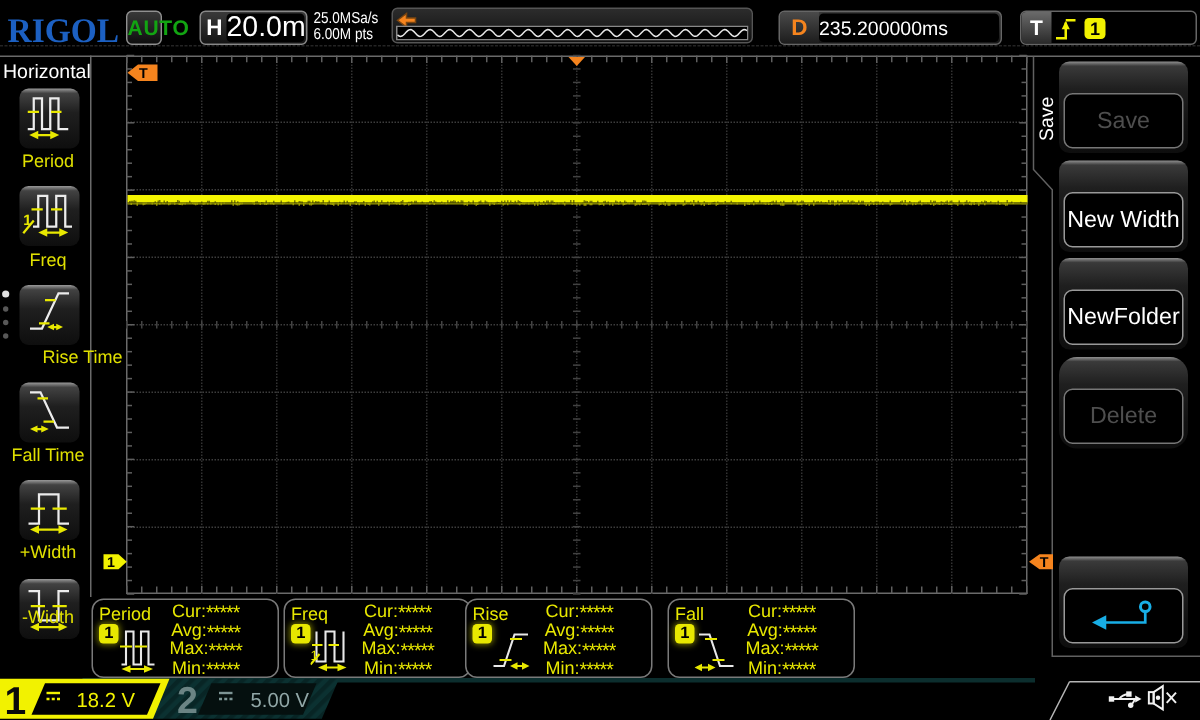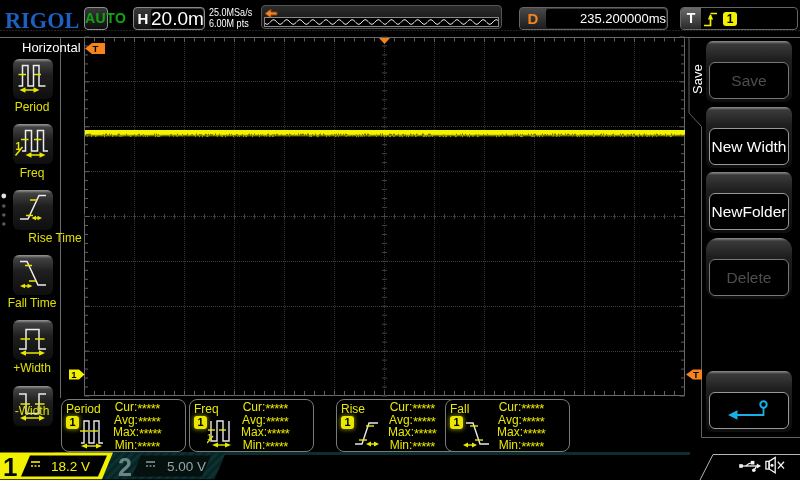--- a/index.html
+++ b/index.html
@@ -930,37 +930,37 @@
   <svg width="235" height="10" style="position:absolute;left:2px;bottom:1px">
     <rect x="0.5" y="0.5" width="234" height="9" fill="#000" stroke="#888"></rect>
     <path id="zz" d="M1,6.30 L2,7.03 L3,7.30 L4,7.05 L5,6.34 L6,5.33 L7,4.24 L8,3.32 L9,2.79 L10,2.75 L11,3.22 L12,4.09 L13,5.17 L14,6.21 L15,6.97 L16,7.30 L17,7.10 L18,6.43 L19,5.44 L20,4.35 L21,3.40 L22,2.82 L23,2.73 L24,3.15 L25,3.99 L26,5.06 L27,6.11 L28,6.91 L29,7.29 L30,7.14 L31,6.51 L32,5.55 L33,4.45 L34,3.48 L35,2.86 L36,2.71 L37,3.09 L38,3.89 L39,4.95 L40,6.01 L41,6.85 L42,7.27 L43,7.18 L44,6.60 L45,5.65 L46,4.56 L47,3.57 L48,2.90 L49,2.70 L50,3.03 L51,3.80 L52,4.84 L53,5.91 L54,6.78 L55,7.25 L56,7.21 L57,6.67 L58,5.76 L59,4.67 L60,3.66 L61,2.95 L62,2.70 L63,2.97 L64,3.70 L65,4.73 L66,5.81 L67,6.71 L68,7.23 L69,7.24 L70,6.75 L71,5.86 L72,4.78 L73,3.75 L74,3.00 L75,2.70 L76,2.92 L77,3.61 L78,4.62 L79,5.71 L80,6.64 L81,7.20 L82,7.26 L83,6.82 L84,5.96 L85,4.89 L86,3.84 L87,3.06 L88,2.71 L89,2.88 L90,3.53 L91,4.51 L92,5.60 L93,6.56 L94,7.16 L95,7.28 L96,6.88 L97,6.06 L98,5.00 L99,3.94 L100,3.12 L101,2.72 L102,2.84 L103,3.44 L104,4.40 L105,5.49 L106,6.47 L107,7.12 L108,7.29 L109,6.94 L110,6.16 L111,5.11 L112,4.04 L113,3.18 L114,2.74 L115,2.80 L116,3.36 L117,4.30 L118,5.39 L119,6.39 L120,7.08 L121,7.30 L122,7.00 L123,6.25 L124,5.22 L125,4.14 L126,3.25 L127,2.76 L128,2.77 L129,3.29 L130,4.19 L131,5.28 L132,6.30 L133,7.03 L134,7.30 L135,7.05 L136,6.34 L137,5.33 L138,4.24 L139,3.32 L140,2.79 L141,2.75 L142,3.22 L143,4.09 L144,5.17 L145,6.21 L146,6.97 L147,7.30 L148,7.10 L149,6.43 L150,5.44 L151,4.35 L152,3.40 L153,2.82 L154,2.73 L155,3.15 L156,3.99 L157,5.06 L158,6.11 L159,6.91 L160,7.29 L161,7.14 L162,6.51 L163,5.55 L164,4.45 L165,3.48 L166,2.86 L167,2.71 L168,3.09 L169,3.89 L170,4.95 L171,6.01 L172,6.85 L173,7.27 L174,7.18 L175,6.60 L176,5.65 L177,4.56 L178,3.57 L179,2.90 L180,2.70 L181,3.03 L182,3.80 L183,4.84 L184,5.91 L185,6.78 L186,7.25 L187,7.21 L188,6.67 L189,5.76 L190,4.67 L191,3.66 L192,2.95 L193,2.70 L194,2.97 L195,3.70 L196,4.73 L197,5.81 L198,6.71 L199,7.23 L200,7.24 L201,6.75 L202,5.86 L203,4.78 L204,3.75 L205,3.00 L206,2.70 L207,2.92 L208,3.61 L209,4.62 L210,5.71 L211,6.64 L212,7.20 L213,7.26 L214,6.82 L215,5.96 L216,4.89 L217,3.84 L218,3.06 L219,2.71 L220,2.88 L221,3.53 L222,4.51 L223,5.60 L224,6.56 L225,7.16 L226,7.28 L227,6.88 L228,6.06 L229,5.00 L230,3.94 L231,3.12 L232,2.72 L233,2.84 L234,3.44" stroke="#e8e8e8" stroke-width="1" fill="none"></path>
   </svg>
 </div>
 
 <div class="tbox" style="left:519px;width:149px;overflow:hidden;border-color:#666;">
   <div style="position:absolute;left:0;top:0;bottom:0;width:26px;background:linear-gradient(#4a4a4a,#1c1c1c);
        color:#f5841e;font-weight:bold;font-size:15px;text-align:center;line-height:21px;">D</div>
   <div style="position:absolute;left:26px;right:1px;top:1px;bottom:1px;background:#000;border-radius:3px;color:#fff;
-       font-size:13px;text-align:right;line-height:19px;">235.200000ms</div>
+       font-size:13px;text-align:left;line-height:19px;">235.200000ms</div>
 </div>
 
 <div class="tbox" style="left:680px;width:118px;overflow:hidden;border-color:#666;background:#000;">
   <div style="position:absolute;left:0;top:0;bottom:0;width:20px;background:linear-gradient(#6a6a6a,#2a2a2a);
        color:#fff;font-weight:bold;font-size:14px;text-align:center;line-height:21px;">T</div>
   <svg width="18" height="17" style="position:absolute;left:22px;top:3px">
     <path d="M1,14.5 L7.5,14.5 L7.5,4 M7.5,2.5 L14,2.5" stroke="#f2f200" stroke-width="1.7" fill="none"></path>
     <polygon points="7.5,3 4.8,8.5 10.2,8.5" fill="#f2f200"></polygon>
   </svg>
   <div style="position:absolute;left:42px;top:4px;width:14px;height:14px;background:#f2f200;border-radius:3px;
        color:#000;font-weight:bold;font-size:12px;text-align:center;line-height:14px;">1</div>
   <div style="position:absolute;left:62px;top:16px;bottom:0;width:52px;color:#f2f200;
        font-size:13px;text-align:center;line-height:21px;">0.00V</div>
 </div>
 
-<div class="abs" style="left:2px;top:40px;width:58px;font-size:13px;color:#fff;margin-left:20px;">Horizontal</div>
+<div class="abs" style="left:2px;top:40px;width:58px;font-size:13px;color:#fff;">Horizontal</div>
 <div class="lbtn" style="top:59px;" id="b-period"><svg width="40" height="40">
       <path d="M5.5,27 L9.5,27 L9.5,6.5 L15,6.5 L15,27 L20.5,27 L20.5,6.5 L26,6.5 L26,27 L32.5,27" stroke="#ececec" stroke-width="1.5" fill="none"></path>
       <line x1="5.5" y1="15.5" x2="13" y2="15.5" stroke="#e8e800" stroke-width="1.5" fill="none"></line>
       <line x1="21" y1="15.5" x2="28" y2="15.5" stroke="#e8e800" stroke-width="1.5" fill="none"></line>
       <line x1="11" y1="31" x2="22" y2="31" stroke="#e8e800" stroke-width="1.5" fill="none"></line>
       <polygon points="6.5,31 12.5,28.2 12.5,33.8" fill="#e8e800"></polygon>
       <polygon points="26.5,31 20.5,28.2 20.5,33.8" fill="#e8e800"></polygon>
     </svg></div>
 <div class="llab" style="top:100px;">Period</div>
 <div class="lbtn" style="top:124px;" id="b-freq"><svg width="40" height="40">
@@ -1062,21 +1062,21 @@
       <line x1="1" y1="13" x2="8" y2="13" stroke="#e8e800" stroke-width="1.4" fill="none"></line>
       <line x1="12" y1="13" x2="19" y2="13" stroke="#e8e800" stroke-width="1.4" fill="none"></line>
       <text x="0" y="23" font-size="9" fill="#e8e800" font-family="Liberation Sans">1</text>
       <line x1="0" y1="26" x2="6" y2="19" stroke="#e8e800" stroke-width="1.4" fill="none"></line>
       <line x1="9" y1="28" x2="20" y2="28" stroke="#e8e800" stroke-width="1.4" fill="none"></line>
       <polygon points="5,28 11,25.5 11,30.5" fill="#e8e800"></polygon>
       <polygon points="24,28 18,25.5 18,30.5" fill="#e8e800"></polygon>
     </svg>
     <div class="stats">Cur:<i>*****</i><br>Avg:<i>*****</i><br>Max:<i>*****</i><br>Min:<i>*****</i></div>
   </div>
-<div class="mpanel" style="left:336px;" id="p3">
+<div class="mpanel" style="left:310px;" id="p3">
     <div class="ttl">Rise</div>
     <div class="b1">1</div>
     <svg width="27" height="32" style="position:absolute;left:17px;top:17px">
       <path d="M1,27 L8,27 L15,6 L24,6" stroke="#e8e8e8" stroke-width="1.4" fill="none"></path>
       <line x1="5" y1="23" x2="13" y2="23" stroke="#e8e800" stroke-width="1.4" fill="none"></line>
       <line x1="12" y1="9" x2="20" y2="9" stroke="#e8e800" stroke-width="1.4" fill="none"></line>
       <line x1="15" y1="27" x2="22" y2="27" stroke="#e8e800" stroke-width="1.4" fill="none"></line>
       <polygon points="12,27 17,24.5 17,29.5" fill="#e8e800"></polygon>
       <polygon points="25,27 20,24.5 20,29.5" fill="#e8e800"></polygon>
     </svg>

